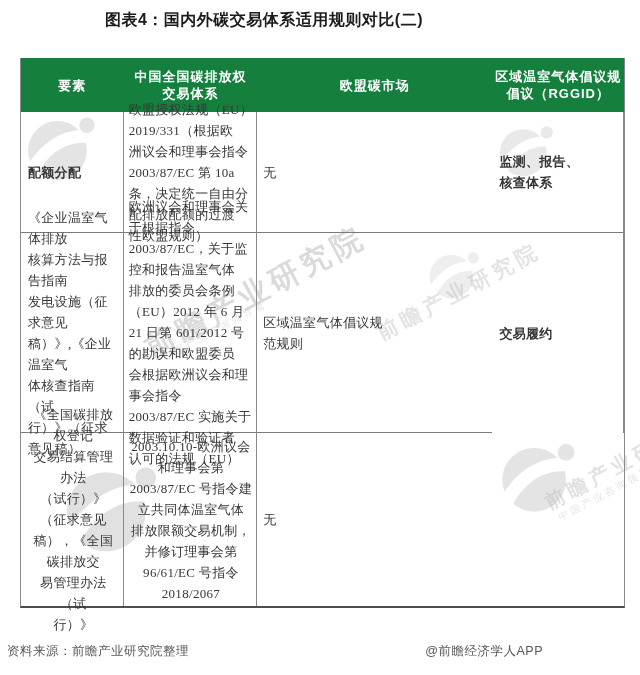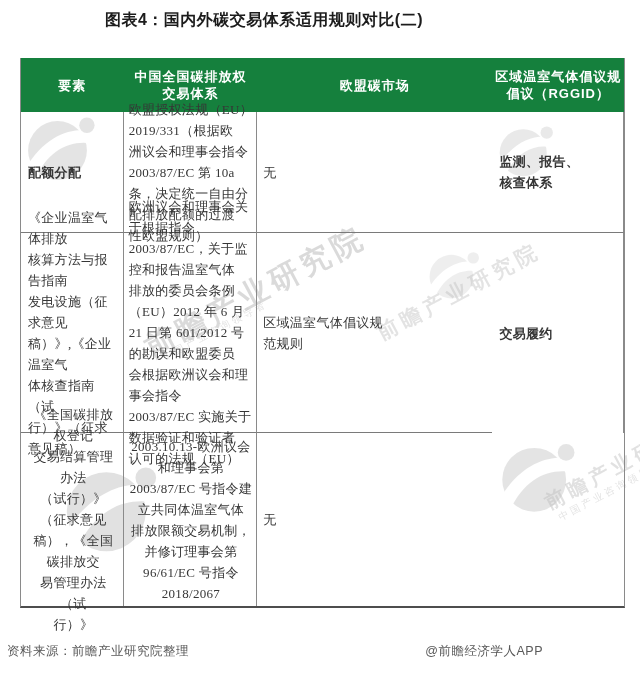--- a/index.html
+++ b/index.html
@@ -154,21 +154,21 @@
     <div class="cell col4 lastcol">区域温室气体倡议规
 范规则</div>
 
     <div class="cell col1 lastrow">交易履约</div>
     <div class="cell col2 lastrow">《全国碳排放权登记
 交易结算管理办法
 （试行）》（征求意见
 稿），《全国碳排放交
 易管理办法（试
 行）》</div>
-    <div class="cell col3 lastrow">2003.10.13-欧洲议会和理事会第
+    <div class="cell col3 lastrow">2003.10.10-欧洲议会和理事会第
 2003/87/EC 号指令建立共同体温室气体
 排放限额交易机制，并修订理事会第
 96/61/EC 号指令 2018/2067</div>
     <div class="cell col4 lastcol lastrow">无</div>
 
   </div>
 
   <div class="footer">
     <span>资料来源：前瞻产业研究院整理</span>
     <span>@前瞻经济学人APP</span>

